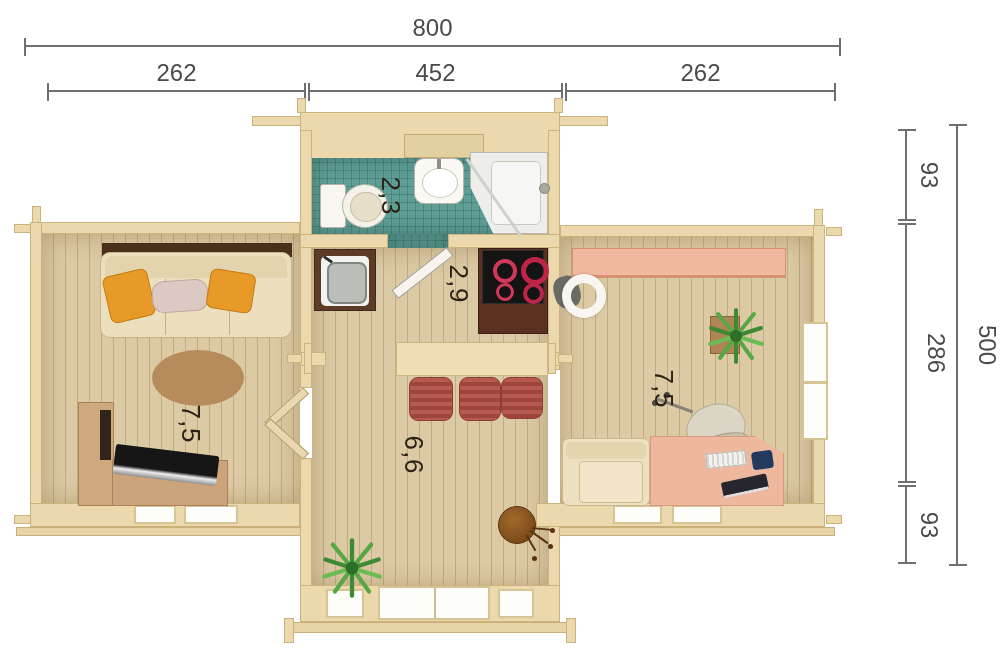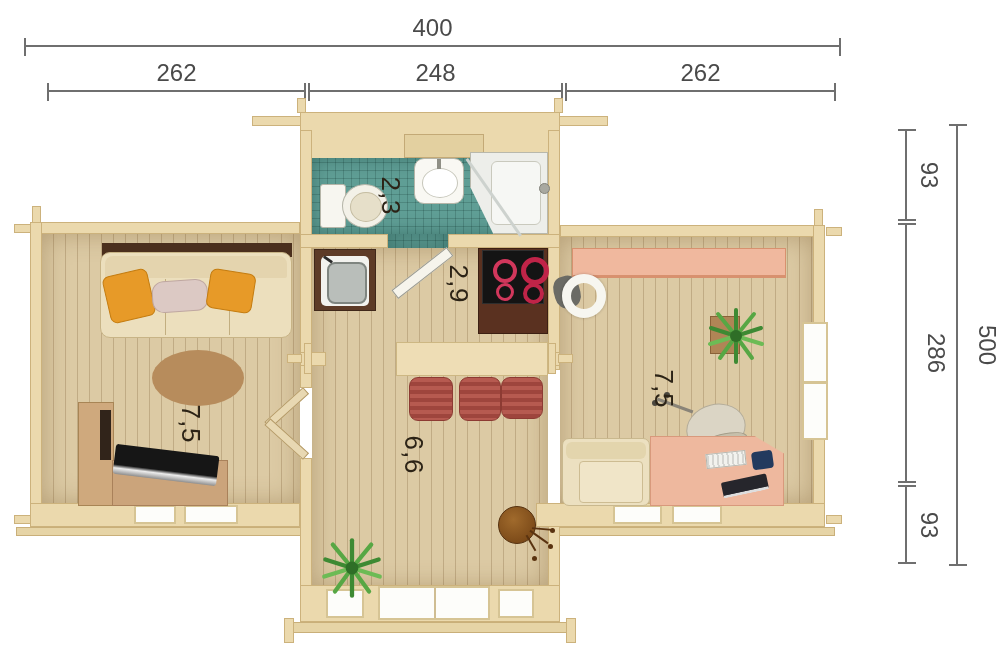--- a/index.html
+++ b/index.html
@@ -33,27 +33,27 @@
   .rlab{position:absolute;z-index:6;font-size:26px;font-weight:500;color:#2c2316;letter-spacing:1px;
     transform:translate(-50%,-50%) rotate(90deg);white-space:nowrap;}
   .ring{border-radius:50%;}
 </style>
 </head>
 <body>
 
 <div class="plan-canvas">
 
   <div class="dim-h" style="left:25px;top:45px;width:815px;">
-    <span class="hlab">400</span>
+    <span class="hlab">800</span>
   </div>
   <div class="dim-h" style="left:48px;top:90px;width:257px;">
     <span class="hlab">262</span>
   </div>
   <div class="dim-h" style="left:309px;top:90px;width:253px;">
-    <span class="hlab">248</span>
+    <span class="hlab">452</span>
   </div>
   <div class="dim-h" style="left:566px;top:90px;width:269px;">
     <span class="hlab">262</span>
   </div>
   <div class="dim-v" style="left:905px;top:130px;height:90px;">
     <span class="vlab">93</span>
   </div>
   <div class="dim-v" style="left:905px;top:224px;height:258px;">
     <span class="vlab">286</span>
   </div>

